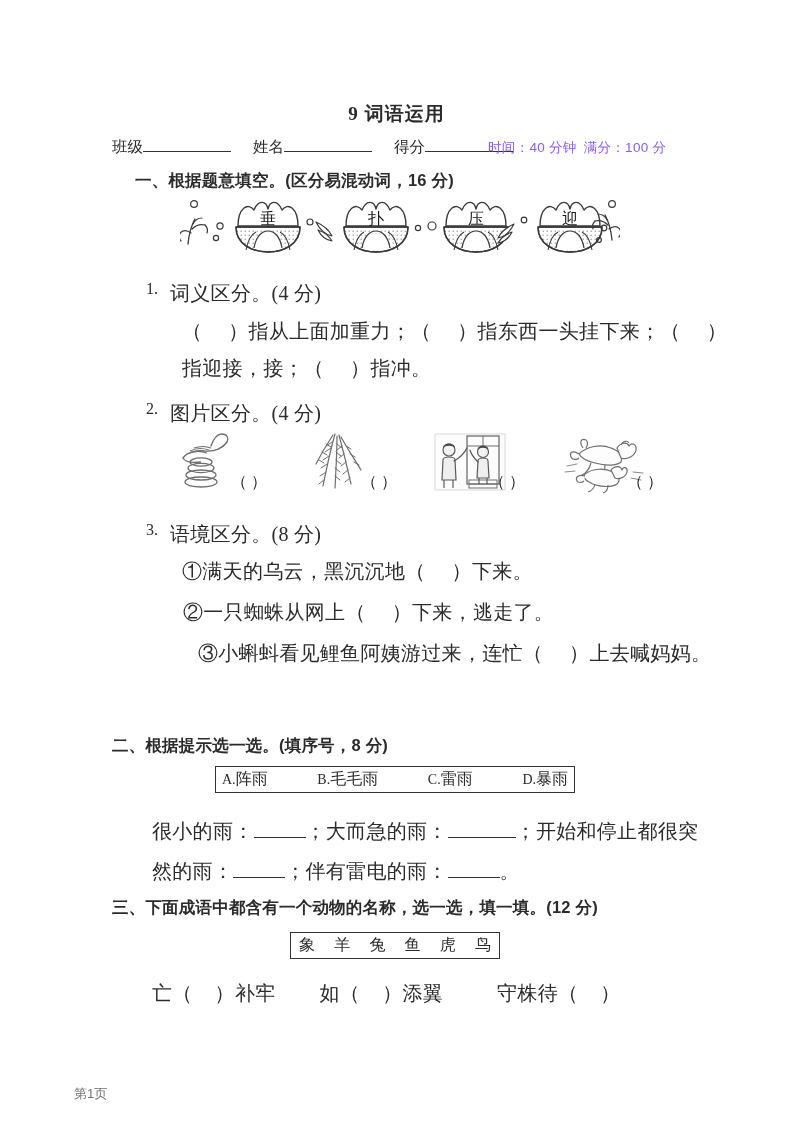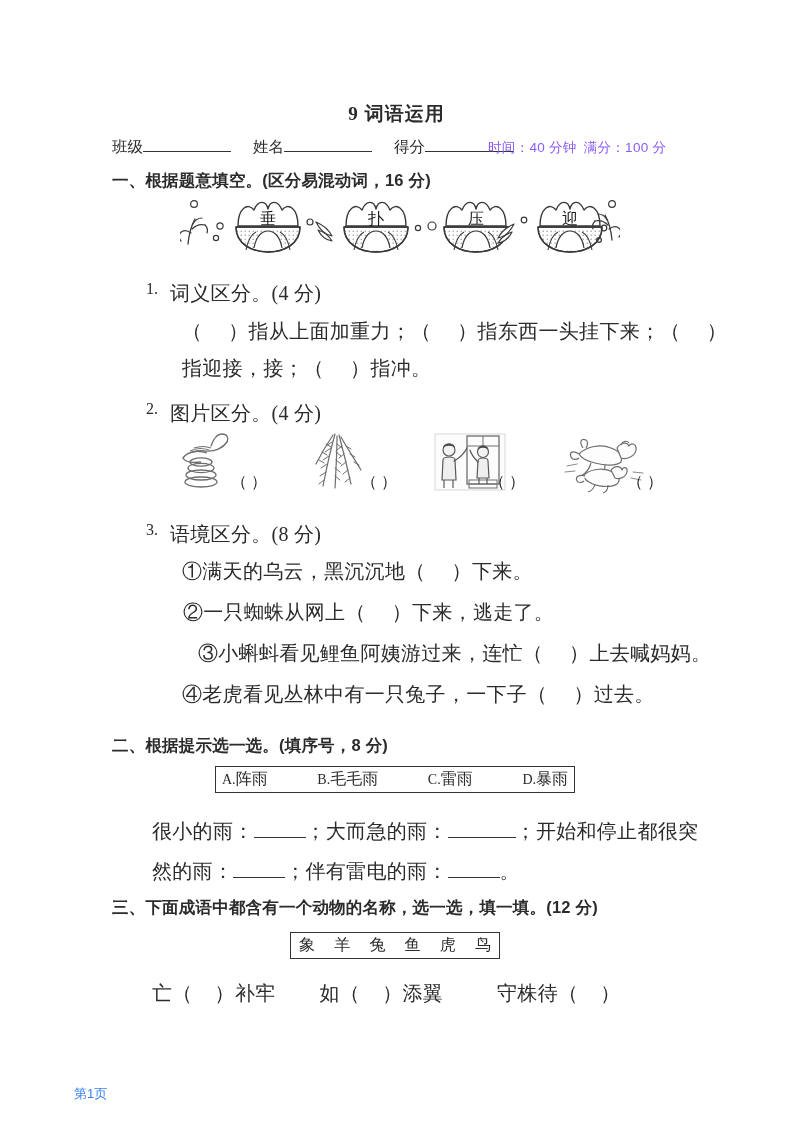--- a/index.html
+++ b/index.html
@@ -144,39 +144,39 @@
     vertical-align: baseline;
   }
   .ul-52 { width: 52px; }
   .ul-68 { width: 68px; }
 
   
   .footer {
     position: absolute;
     left: 74px; top: 1085px;
     font-size: 13px;
-    color: #3b82f6;
+    color: #737373;
     font-family: "Liberation Sans", sans-serif;
   }
 </style>
 </head>
 <body>
 
 <div class="page">
 
   <div class="doc-title">
     <span class="num">9</span><span>词语运用</span>
   </div>
 
   <div class="info-row">
     <span class="info-field"><span>班级</span><span class="blank-line bl-90"></span></span><span class="gap-md"></span><span class="info-field"><span>姓名</span><span class="blank-line bl-90"></span></span><span class="gap-md"></span><span class="info-field"><span>得分</span><span class="blank-line bl-90"></span></span>
     <span class="meta"><span>时间：</span><span>40 分钟</span><span class="sp"></span><span>满分：</span><span>100 分</span></span>
   </div>
 
-  <div class="sec-head" style="top:170px;">一、根据题意填空。(区分易混动词，16 分)</div>
+  <div class="sec-head" style="top:170px;margin-left:23px;">一、根据题意填空。(区分易混动词，16 分)</div>
 
   <div class="shell-band">
     <svg width="440" height="62" viewBox="0 0 440 62">
       <defs>
         <pattern id="dots" width="4" height="4" patternUnits="userSpaceOnUse">
           <circle cx="1.2" cy="1.2" r="0.75" fill="#9a9a9a"></circle>
         </pattern>
         <g id="shellShape">
           <path d="M -30 8 C -30 -10, -20 -16, -14 -8 C -10 -18, -2 -18, 0 -9
                    C 2 -18, 10 -18, 14 -8 C 20 -16, 30 -10, 30 8 Z" fill="#ffffff" stroke="#3a3a3a" stroke-width="1.4" stroke-linejoin="round"></path>
@@ -385,23 +385,20 @@
 
   <div class="line" style="left:182px; top:558px;">
     <span>①满天的乌云，黑沉沉地（</span><span class="paren-gap"></span><span>）下来。</span>
   </div>
   <div class="line" style="left:183px; top:599px;">
     <span>②一只蜘蛛从网上（</span><span class="paren-gap"></span><span>）下来，逃走了。</span>
   </div>
   <div class="line" style="left:182px; top:640px;margin-left:16px;">
     <span>③小蝌蚪看见鲤鱼阿姨游过来，连忙（</span><span class="paren-gap"></span><span>）上去喊妈妈。</span>
   </div>
-  <div class="line" style="left:182px; top:681px;">
-    <span>④老虎看见丛林中有一只兔子，一下子（</span><span class="paren-gap"></span><span>）过去。</span>
-  </div>
 
   <div class="sec-head" style="top:735px;">二、根据提示选一选。(填序号，8 分)</div>
 
   <div class="choice-box" id="rain-options-box">
     <span class="opt"><span class="lab">A.</span><span>阵雨</span></span>
     <span class="opt"><span class="lab">B.</span><span>毛毛雨</span></span>
     <span class="opt"><span class="lab">C.</span><span>雷雨</span></span>
     <span class="opt"><span class="lab">D.</span><span>暴雨</span></span>
   </div>
 

